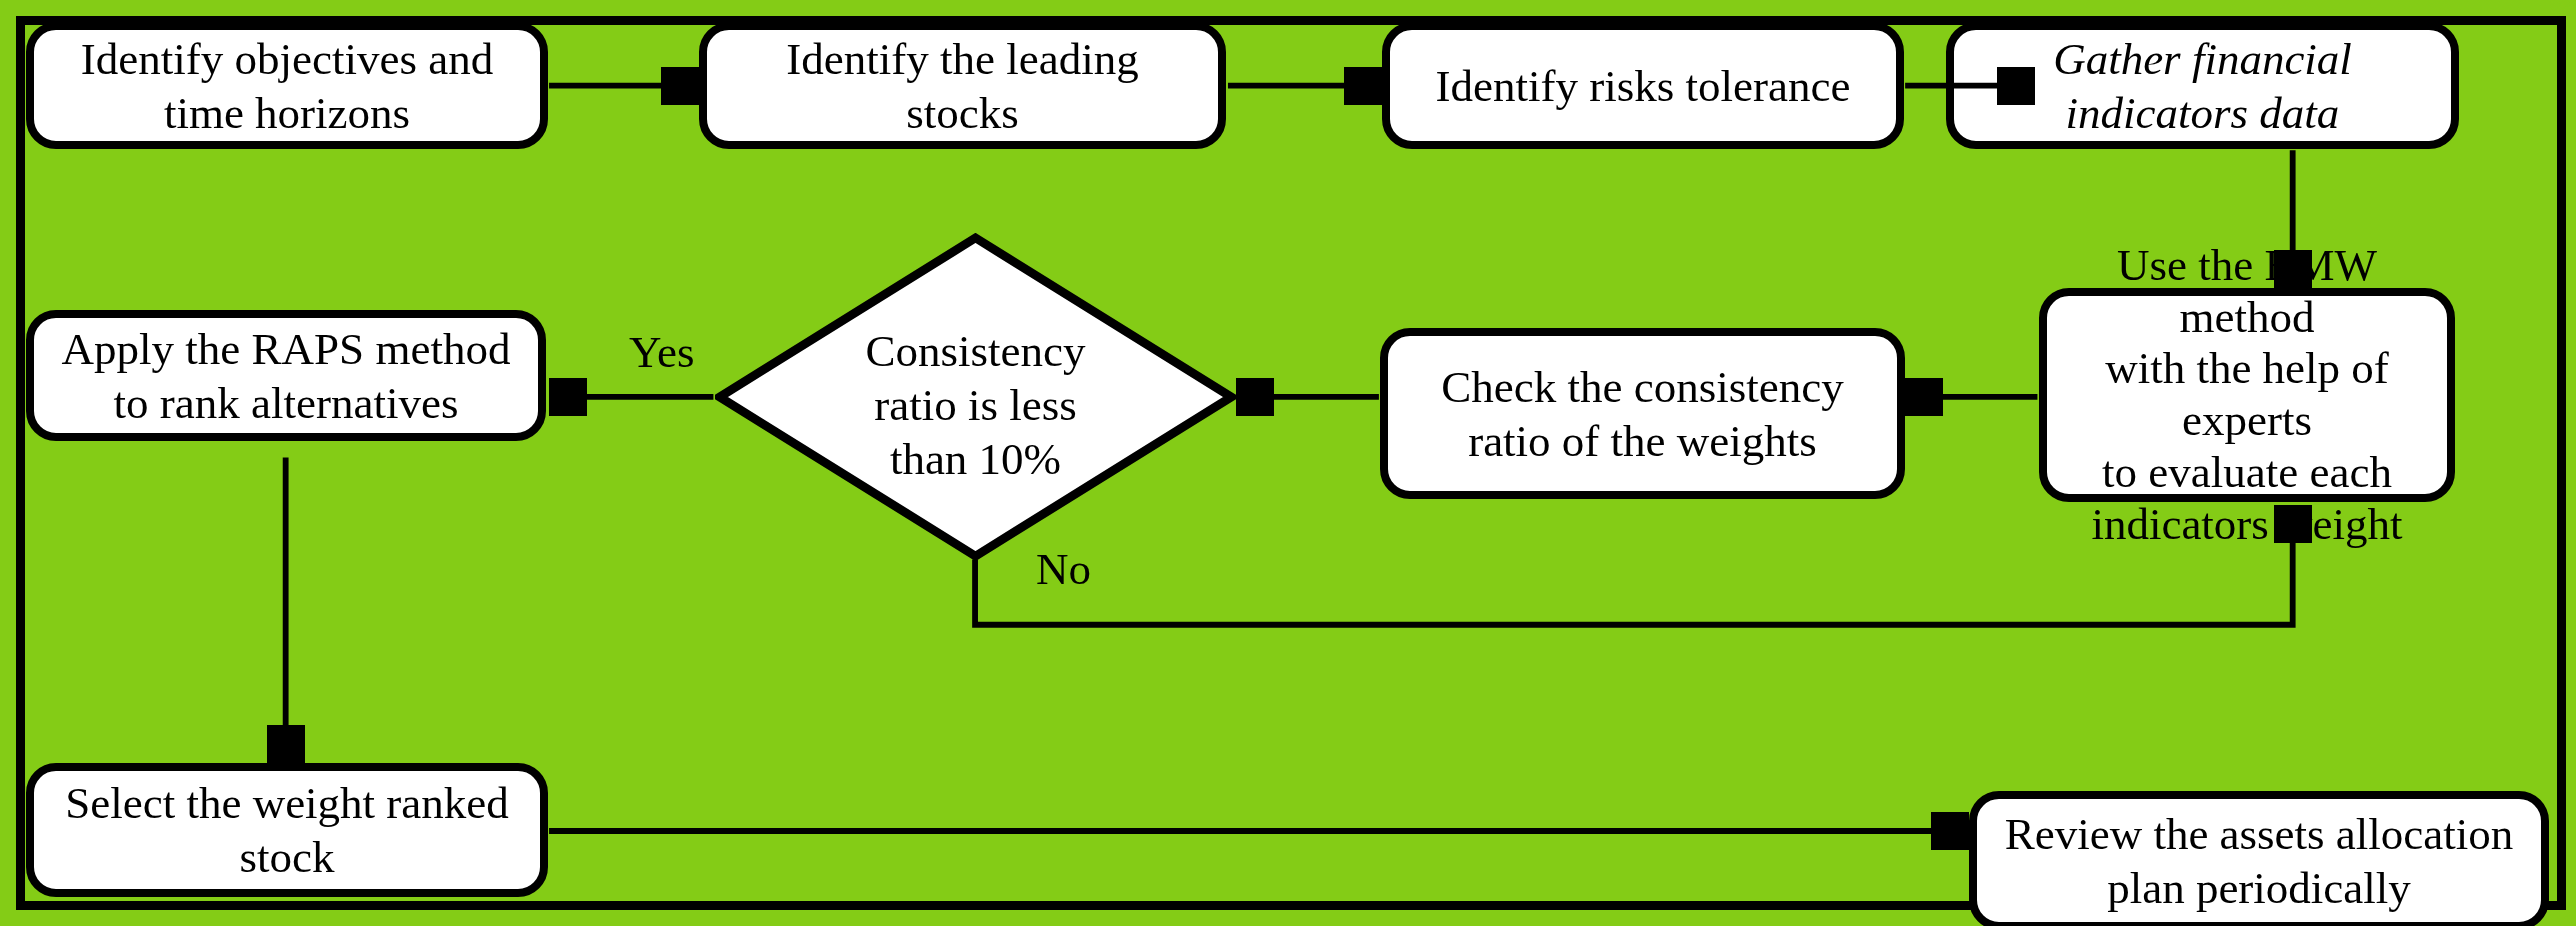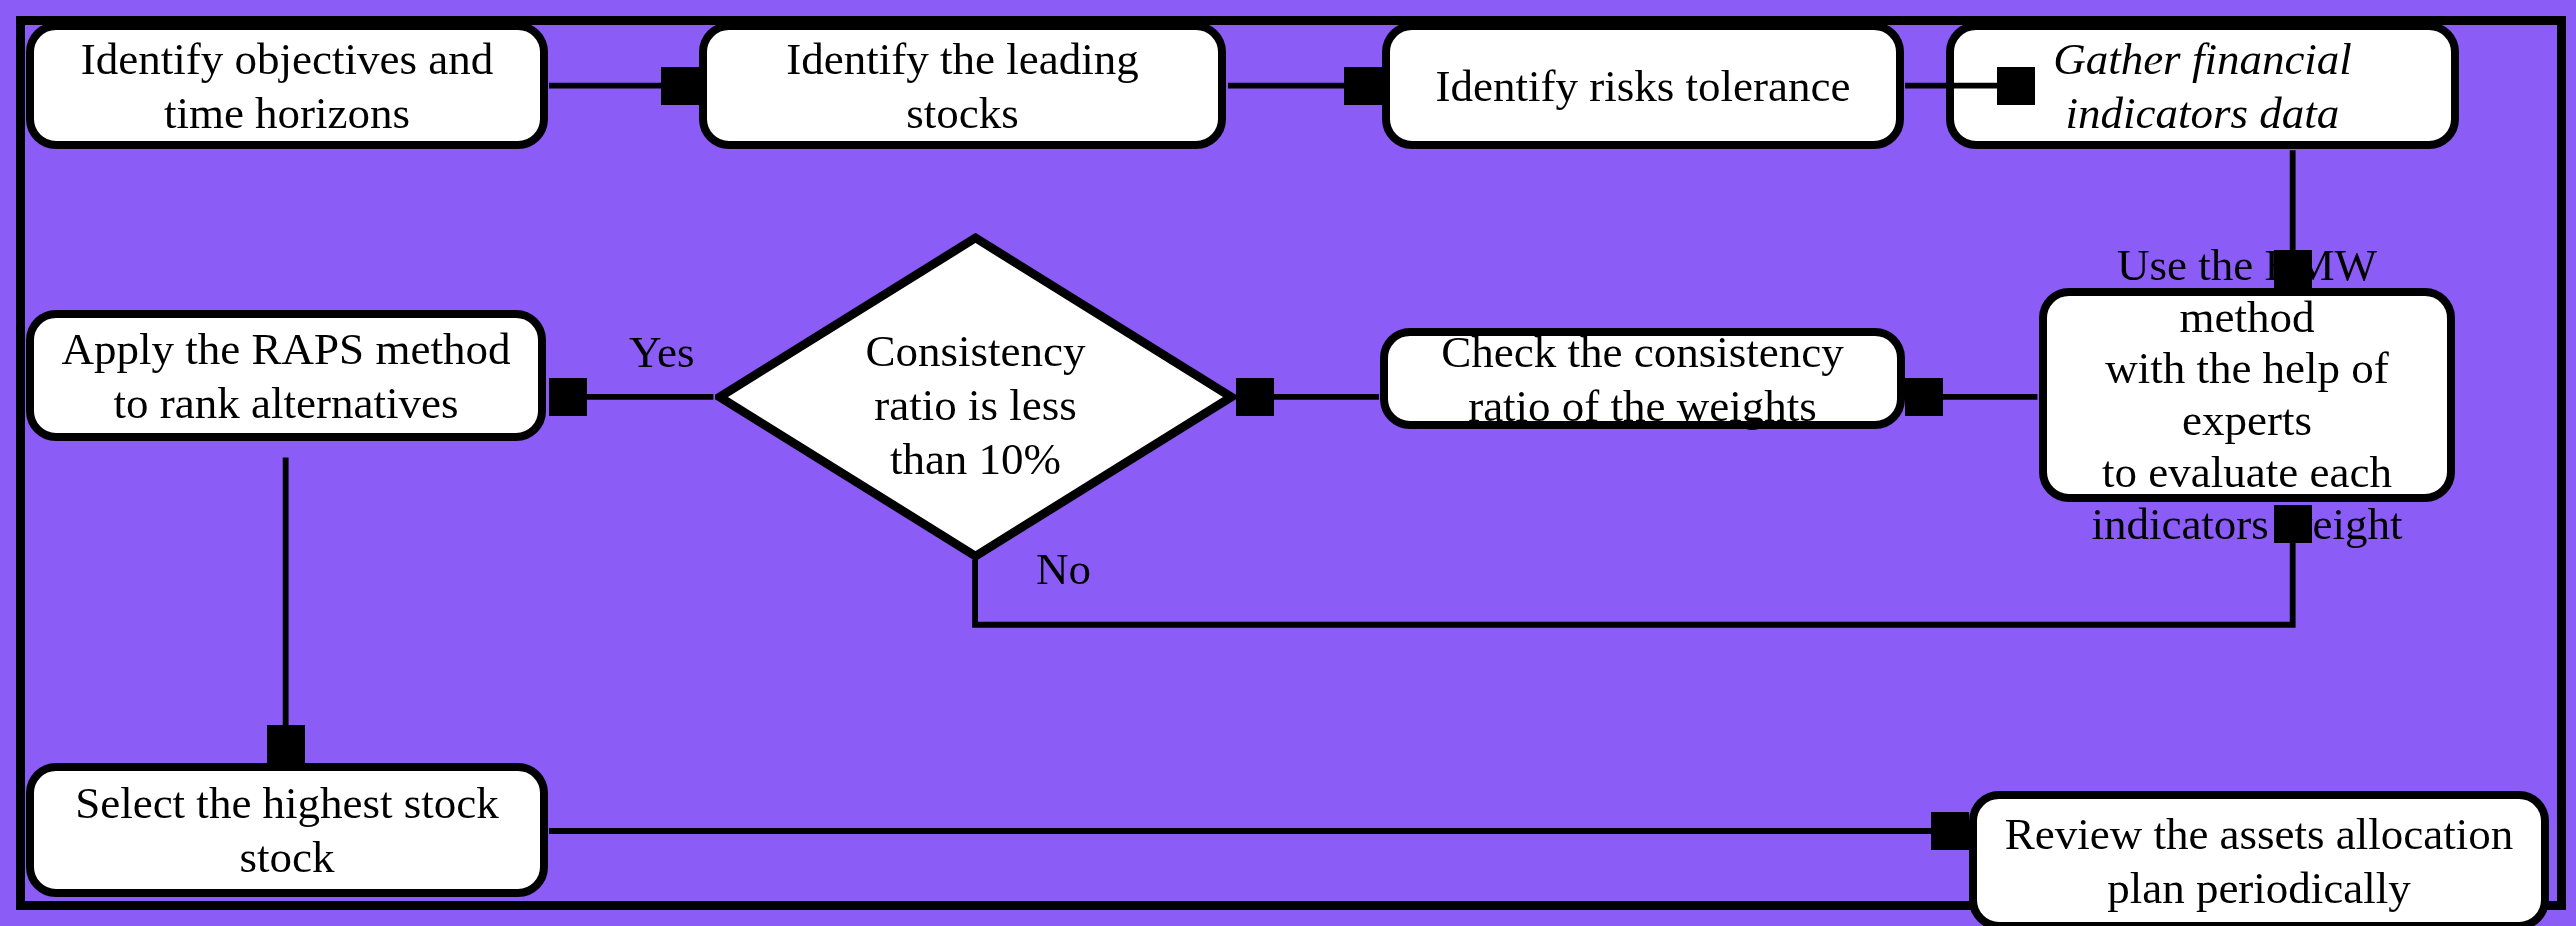--- a/index.html
+++ b/index.html
@@ -1,19 +1,19 @@
 <!DOCTYPE html>
 <html style="font-size:9.3px"><head>
 <meta charset="utf-8">
 <style>
   html,body{margin:0;padding:0;background:#ffffff;}
   .canvas{
     position:relative;
     width:2576px;height:926px;
-    background:#8b5cf6;
+    background:#84cc16;
     font-family:"Liberation Serif","DejaVu Serif",serif;
     color:#000;
     overflow:hidden;
   }
   .frame{
     position:absolute;left:16.3px;top:16.3px;width:2550px;height:894px;
     border:9.3px solid #000;box-sizing:border-box;background:transparent;
   }
   .box{
     position:absolute;box-sizing:border-box;
@@ -55,36 +55,36 @@
   <div class="box" style="left:1382px;top:22px;width:522px;height:127px;">Identify risks tolerance</div>
 
   <div class="box" style="left:1946px;top:22px;width:513px;height:127px;font-style:italic;">Gather financial
 indicators data</div>
 
   <div class="box bmw" style="left:2039px;top:288px;width:416px;height:214px;">Use the BMW method
 with the help of experts
 to evaluate each
 indicators weight</div>
 
-  <div class="box" style="left:1380px;top:328px;width:525px;height:101px;">Check the consistency
+  <div class="box" style="left:1380px;top:328px;width:525px;height:171px;">Check the consistency
 ratio of the weights</div>
 
   <div class="diamond" style="left:715px;top:233px;width:521px;height:328px;">
     <svg width="521" height="328" viewBox="0 0 894 562">
       <polygon points="447,8 886,281 447,554 8,281" fill="#ffffff" stroke="#000000" stroke-width="15" stroke-linejoin="miter"></polygon>
     </svg>
     <span class="lbl">Consistency
 ratio is less
 than 10%</span>
   </div>
 
   <div class="box" style="left:26px;top:310px;width:520px;height:131px;">Apply the RAPS method
 to rank alternatives</div>
 
-  <div class="box" style="left:26px;top:763px;width:522px;height:134px;">Select the highest stock
+  <div class="box" style="left:26px;top:763px;width:522px;height:134px;">Select the weight ranked
 stock</div>
 
   <div class="box" style="left:1969px;top:761px;width:580px;height:139px;margin-top:30px;">Review the assets allocation
 plan periodically</div>
 
   <div class="edge-label" style="left:629px;top:330px;">Yes</div>
 
   <div class="edge-label" style="left:1036px;top:547px;">No</div>
 
   <svg class="connectors" viewBox="0 0 4420 1589">

